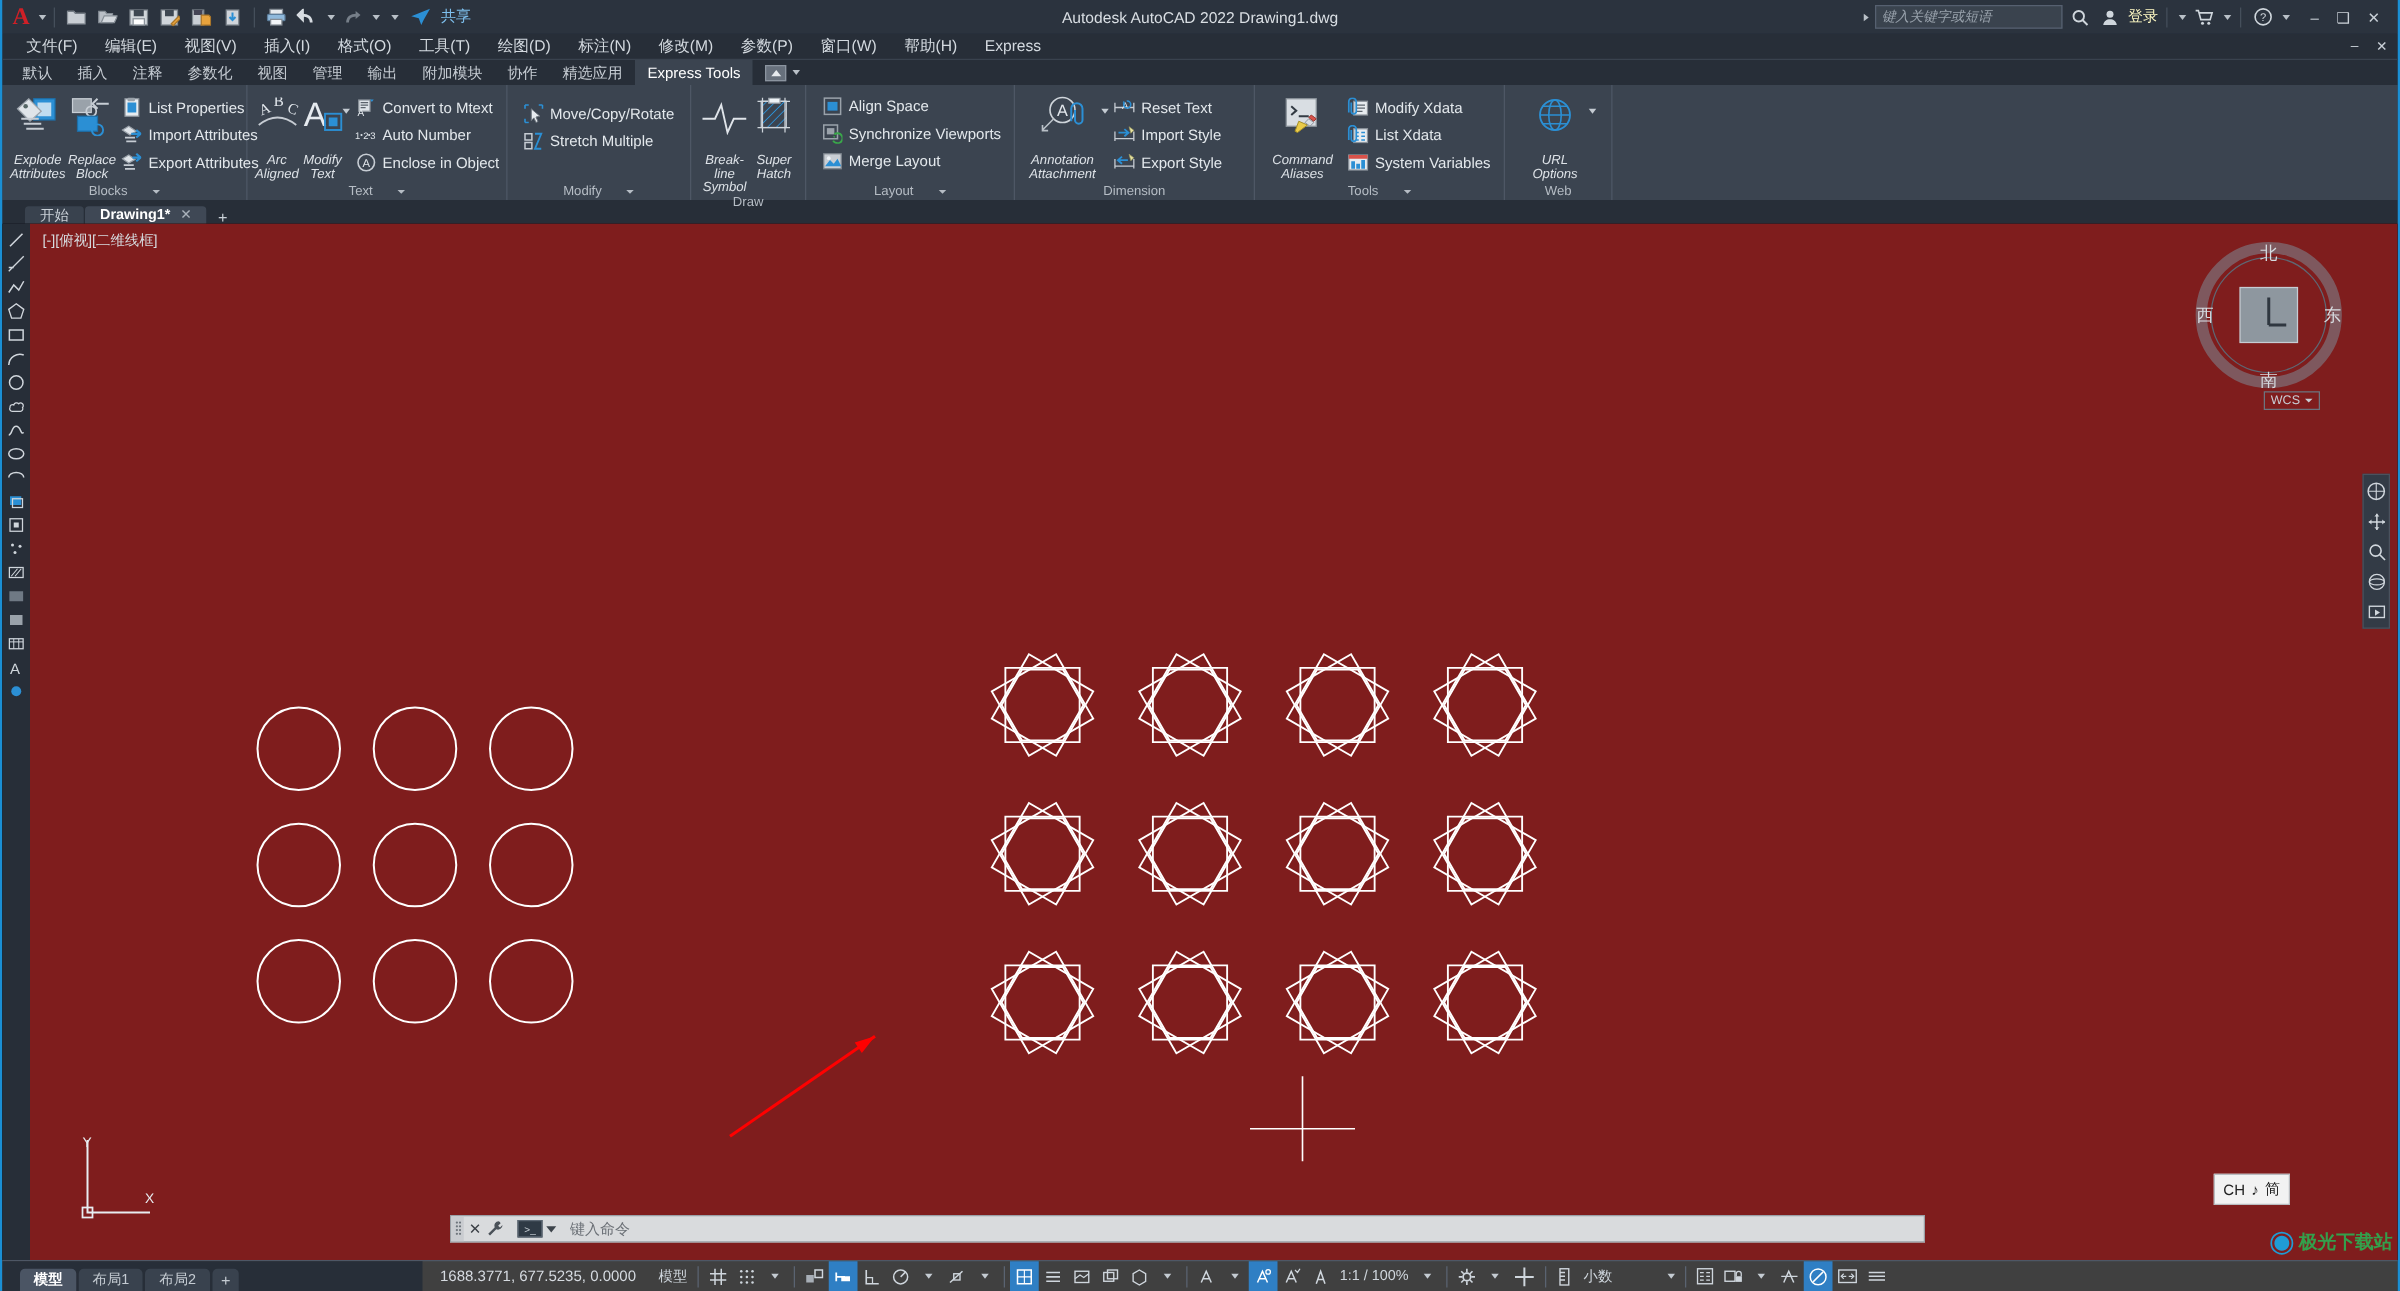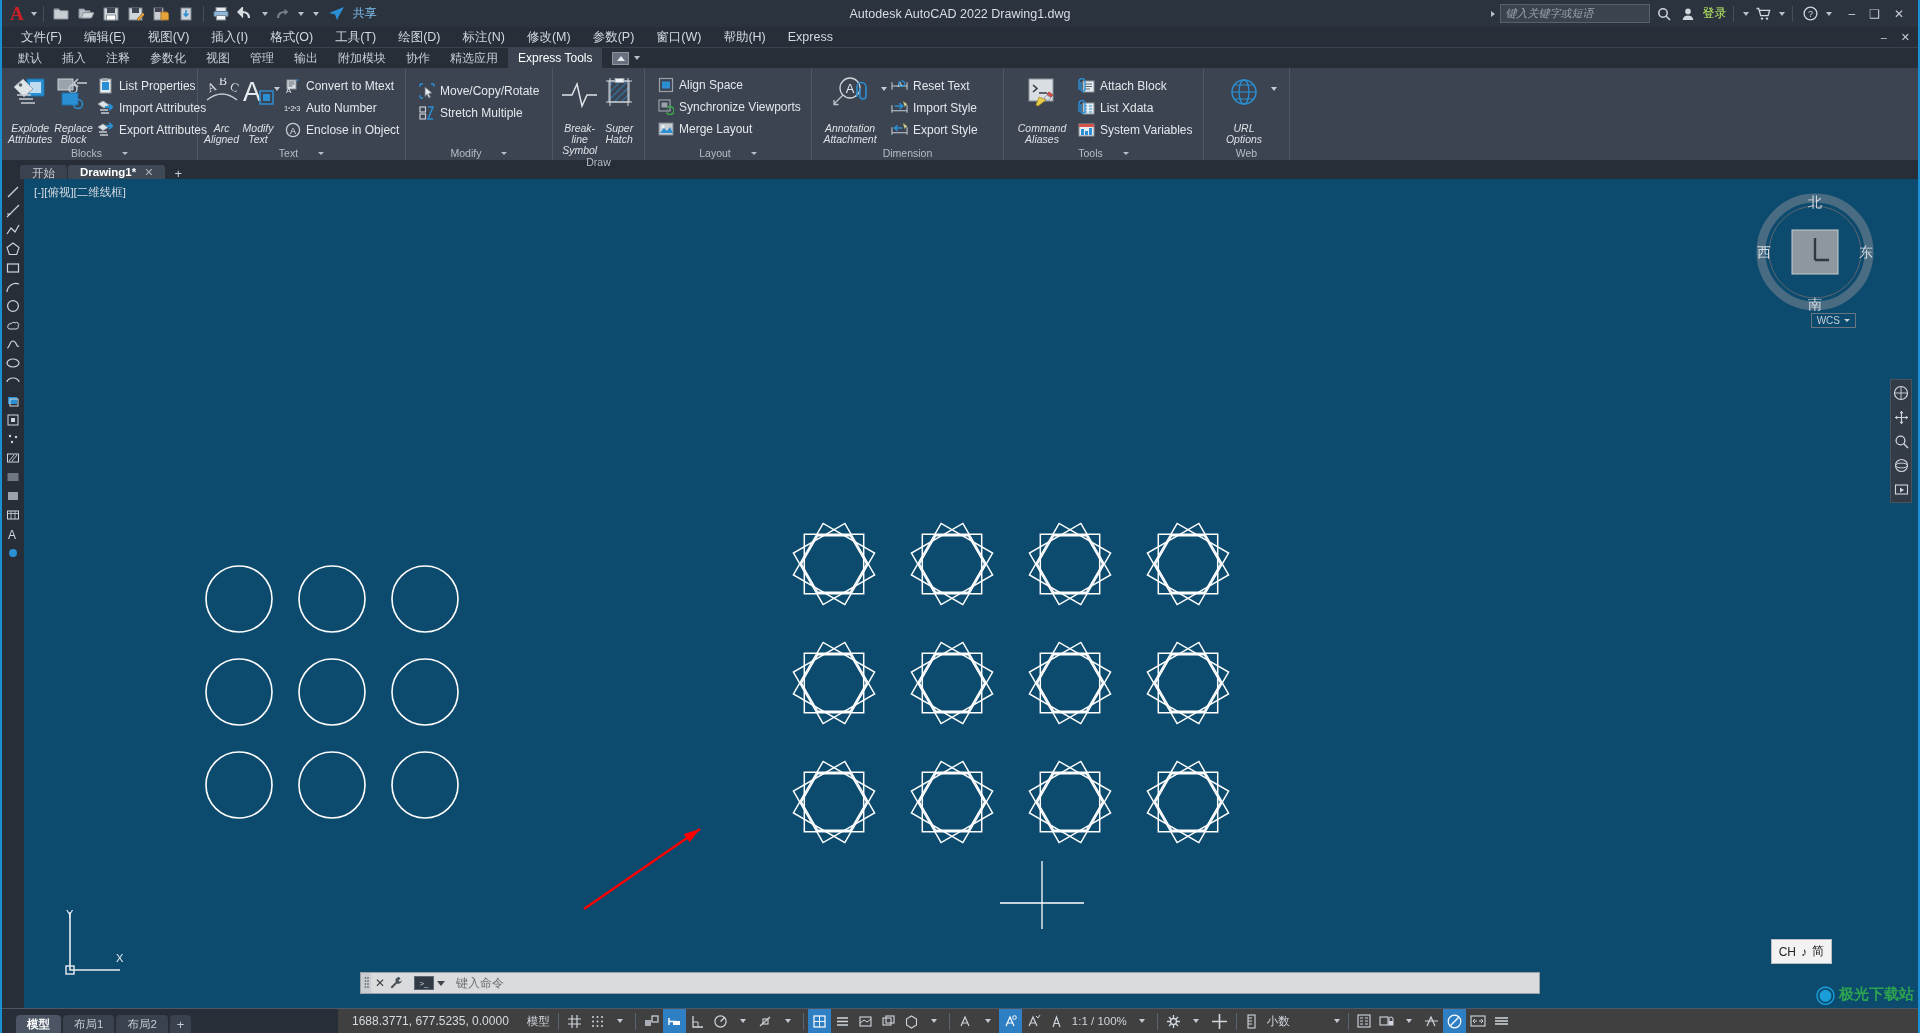--- a/index.html
+++ b/index.html
@@ -21,21 +21,21 @@
   .alogo { color:#cf2027; font-size:19px; font-weight:bold; font-family:"Liberation Serif",serif; padding:0 2px; line-height:1; }
   .caret { width:0;height:0;border-left:3.5px solid transparent;border-right:3.5px solid transparent;border-top:4px solid #b9c0c7; display:inline-block; margin-left:2px;}
   .qicon { width:22px; height:20px; display:flex; align-items:center; justify-content:center; cursor:default; }
   .qsep { width:1px; height:16px; background:#454f5b; margin:0 3px; }
   .share { color:#7ec0ee; font-size:12px; margin-left:2px; }
   .wintitle { position:absolute; left:0; right:0; text-align:center; font-size:12.5px; color:#d9dee3; pointer-events:none; }
   .tbright { margin-left:auto; display:flex; align-items:center; gap:4px; padding-right:4px; height:100%; }
   .searchbox { width:150px; height:19px; background:#3a434e; border:1px solid #566070; display:flex; align-items:center; padding:0 4px;}
   .searchbox span { font-size:11px; color:#9aa3ad; font-style:italic; }
   .tbicon { width:20px;height:20px;display:flex;align-items:center;justify-content:center;font-size:13px;color:#c3cad1;}
-  .signin { font-size:12px; color:#bef264; }
+  .signin { font-size:12px; color:#fef9c3; }
   .wbtns { display:flex; align-items:center; gap:14px; padding:0 10px 0 12px; }
   .wbtn { color:#c9d0d7; font-size:12px; line-height:1; }
 
   
   .menubar { height:21px; background:#272e38; display:flex; align-items:center; padding-left:8px; gap:0; flex:0 0 auto;
              border-bottom:1px solid #39424e; position:relative;}
   .menubar .mi { padding:0 11px; font-size:12.5px; color:#d3d9df; line-height:21px; }
   .menu-right { position:absolute; right:8px; display:flex; gap:14px; }
   .menu-right span { color:#c9d0d7; font-size:11px; }
 
@@ -71,21 +71,21 @@
   .doctabs { height:19px; background:#272e38; display:flex; align-items:flex-end; padding-left:18px; flex:0 0 auto; gap:1px;}
   .dtab { height:14px; line-height:17px; padding:0 12px; font-size:11.5px; background:#39424e; color:#c9d0d7; border-radius:3px 3px 0 0;text-align:center;}
   .dtab.active { background:#3f4855; color:#ffffff; font-weight:bold; display:flex; align-items:center; gap:8px;}
   .dtab.active .x { font-size:11px; color:#aab2bb; font-weight:normal;}
   .dtab.plus { padding:0 8px; background:transparent; font-size:13px;}
 
   
   .mainwrap { flex:1; display:flex; position:relative; background:#000; min-height:0;}
   .lefttools { width:22px; background:#272e38; display:flex; flex-direction:column; align-items:center; padding-top:4px; gap:1px; flex:0 0 auto;}
   .lt { width:18px;height:18px; display:flex;align-items:center;justify-content:center; }
-  .canvas { flex:1; background:#0c4a6e; position:relative; overflow:hidden; }
+  .canvas { flex:1; background:#7f1d1d; position:relative; overflow:hidden; }
   .vplabel { position:absolute; left:10px; top:6px; font-size:11.5px; color:#d5dade; }
 
   
   .viewcube { position:absolute; right:44px; top:14px; width:118px; height:118px; }
   .wcs { position:absolute; right:62px; top:134px; font-size:10px; color:#c8ced5; border:1px solid #6c747f; padding:1px 5px; display:flex; gap:4px; align-items:center;}
 
   
   .navbar { position:absolute; right:6px; top:200px; width:22px; background:#333b46; border:1px solid #4a525e; display:flex; flex-direction:column; align-items:center; padding:4px 0; gap:6px;}
   .navbar .nb { width:18px; height:18px; display:flex;align-items:center;justify-content:center; color:#d2d8de; font-size:12px;}
 
@@ -603,21 +603,21 @@
         </div>
         <div class="smallcol">
           <div class="smallbtn">
             <span class="ic">
               <svg width="17" height="16" viewBox="0 0 17 16">
                   <rect x="5" y="3" width="11" height="11" fill="#e7ecf0" stroke="#8d949c"></rect>
                   <path d="M7 6h7M7 8.5h7M7 11h5" stroke="#5d656e" stroke-width="1"></path>
                   <path d="M3 4v7a2 2 0 0 0 4 0V3.5a3 3 0 0 0-6 0V12" fill="none" stroke="#2b8fd4" stroke-width="1.4"></path>
                 </svg>
             </span>
-            <span class="lb">Attach Block</span>
+            <span class="lb">Modify Xdata</span>
           </div>
           <div class="smallbtn">
             <span class="ic">
               <svg width="17" height="16" viewBox="0 0 17 16">
                   <rect x="5" y="3" width="11" height="11" fill="#e7ecf0" stroke="#8d949c"></rect>
                   <path d="M7 6h2M11 6h3M7 9h2M11 9h3M7 12h2M11 12h3" stroke="#2b8fd4" stroke-width="1.2"></path>
                   <path d="M3 4v7a2 2 0 0 0 4 0V3.5a3 3 0 0 0-6 0V12" fill="none" stroke="#2b8fd4" stroke-width="1.4"></path>
                 </svg>
             </span>
             <span class="lb">List Xdata</span>

